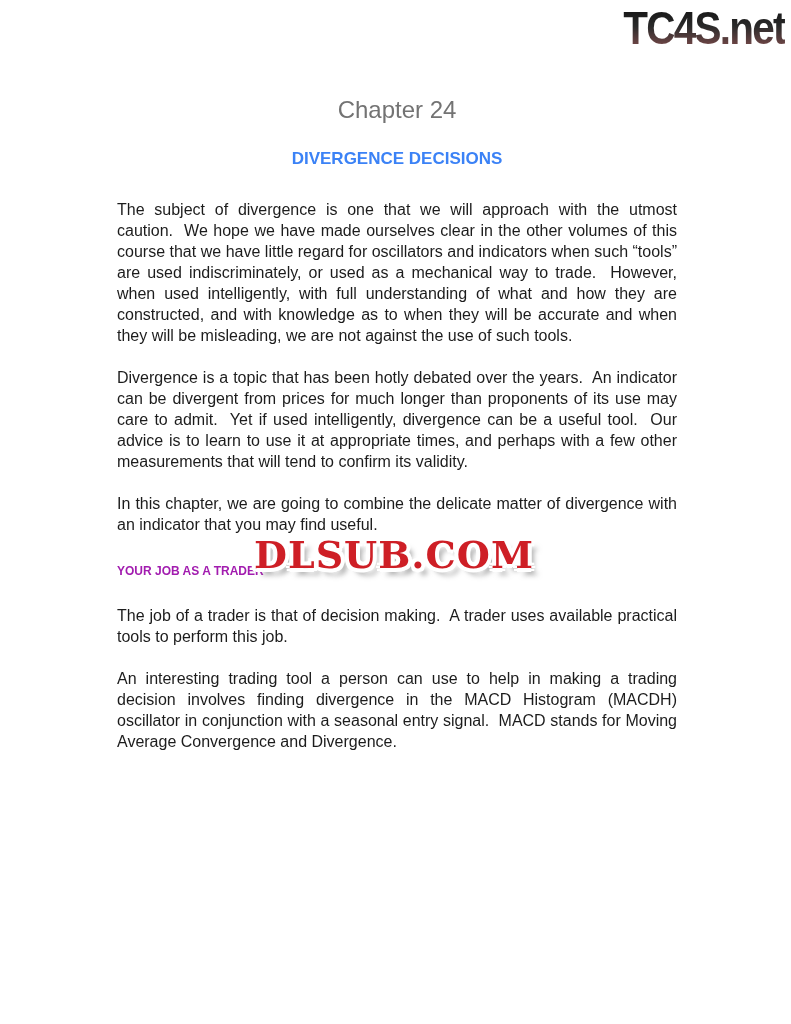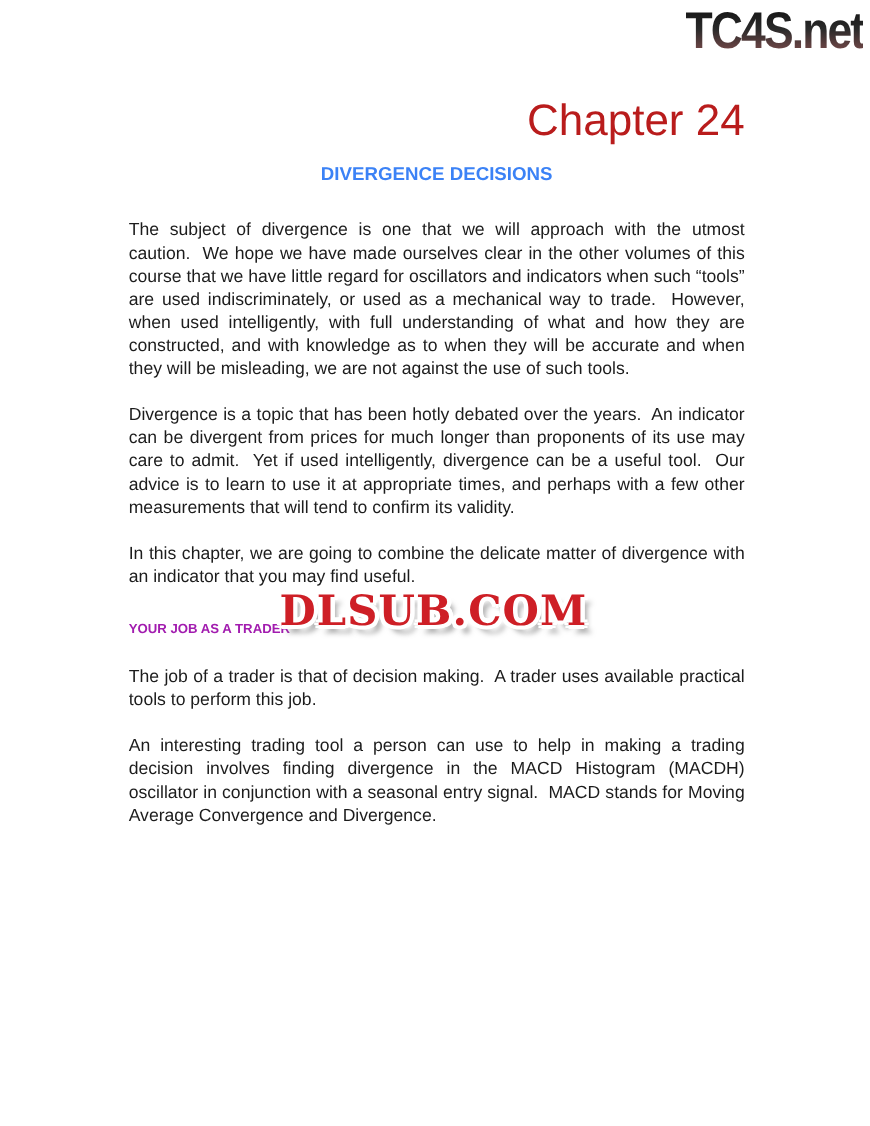--- a/index.html
+++ b/index.html
@@ -37,25 +37,25 @@
 
   
   .content {
     position: absolute;
     left: 117px;
     top: 0;
     width: 560px;
   }
   .chapter-title {
     margin: 94px 0 0 0;
-    font-size: 40px;
+    font-size: 24px;
     font-weight: normal;
     line-height: 32px;
-    text-align: right;
-    color: #b91c1c;
+    text-align: center;
+    color: #737373;
   }
   .chapter-subtitle {
     margin: 23px 0 0 0;
     font-size: 17px;
     font-weight: bold;
     line-height: 20px;
     text-align: center;
     color: #3b82f6;
   }
   .content p {

